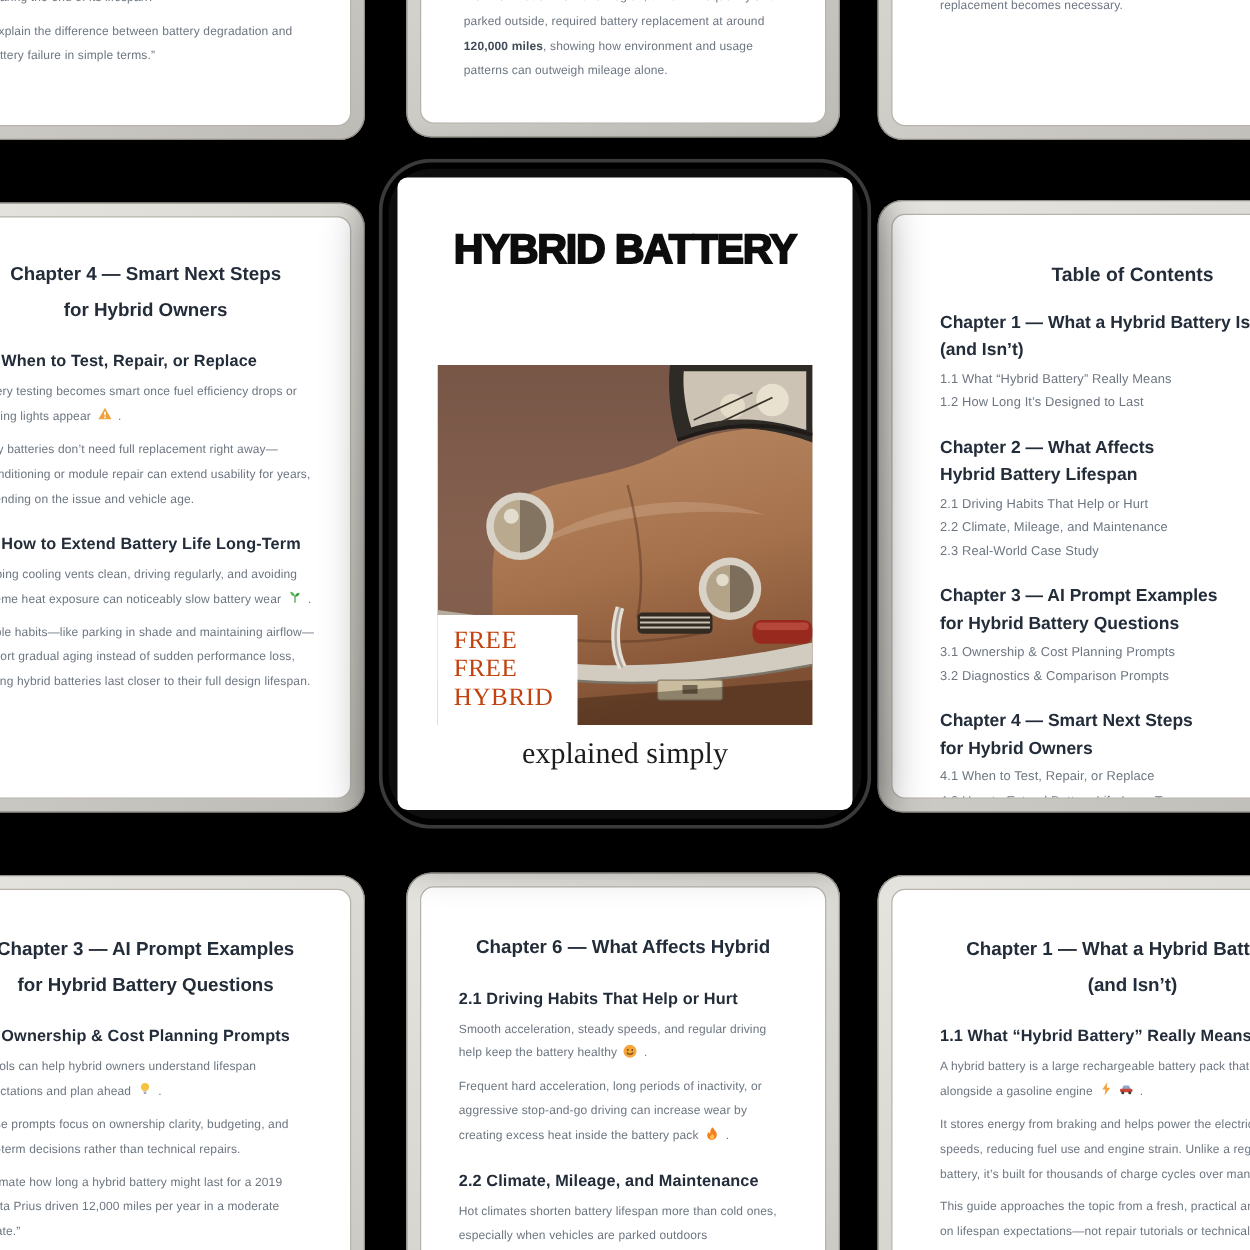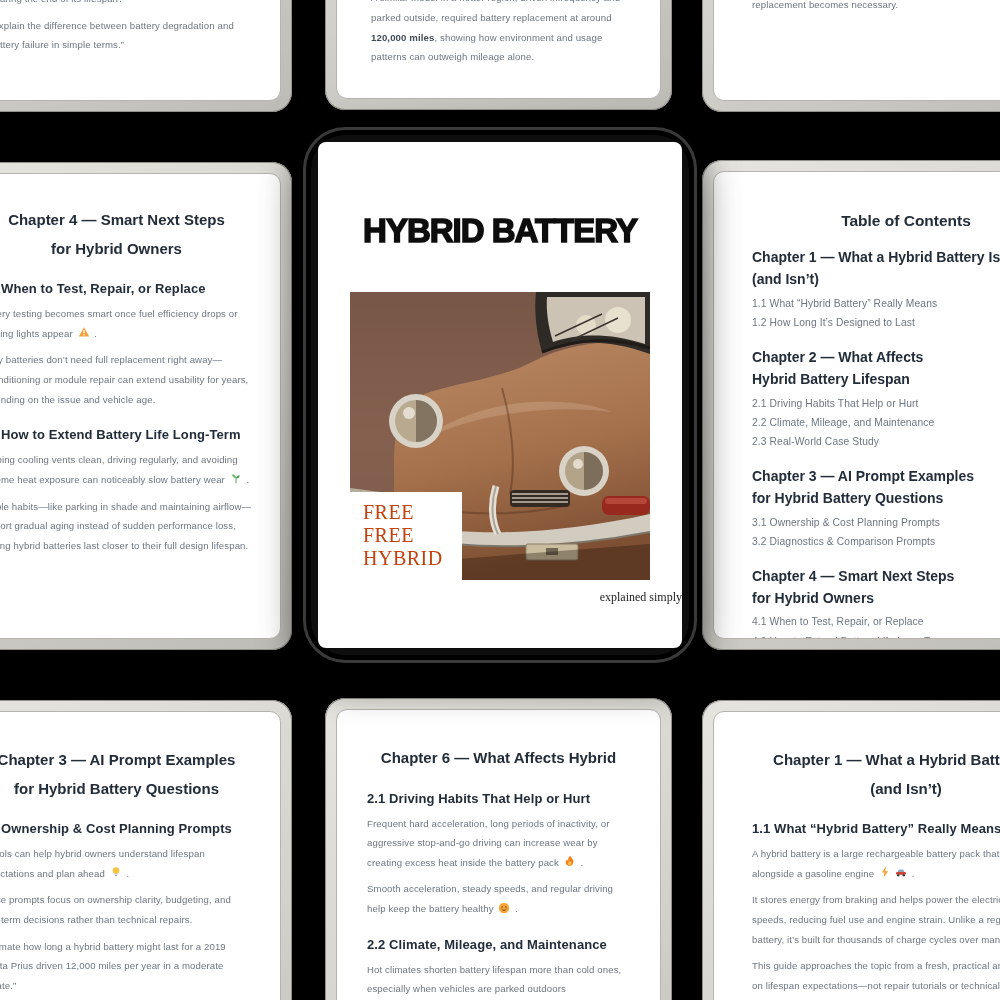--- a/index.html
+++ b/index.html
@@ -41,29 +41,29 @@
   .blk.toc-sub{font-size:10.3px;color:#6d7681;line-height:1.6;margin:0 0 3px;letter-spacing:.1px;}
 
   .emoji{display:inline-block;width:12px;height:12px;vertical-align:-1.5px;margin:0 2px;}
   .emoji svg{width:12px;height:12px;display:block;}
 
   
   .tablet{position:absolute;left:303px;top:127px;width:394px;height:536px;background:#0e0e0e;
           border-radius:42px;
           box-shadow:inset 0 0 0 3px #3a3a3a, inset 0 0 0 8px #000, 0 16px 40px rgba(0,0,0,.8);}
   .tablet-screen{position:absolute;inset:15px;background:#fff;border-radius:8px;overflow:hidden;}
-  .cover-title{margin-top:72px;text-align:center;font-weight:700;font-size:33px;line-height:1.05;
+  .cover-title{margin-top:40px;text-align:center;font-weight:700;font-size:33px;line-height:1.05;
           letter-spacing:-1px;color:#0d0d0d;-webkit-text-stroke:1.5px #0d0d0d;}
   .cover-image{position:absolute;left:32px;top:150px;width:300px;height:288px;}
   .cover-image svg{display:block;width:300px;height:288px;}
   .gift-badge{position:absolute;left:0;top:200px;width:112px;height:88px;background:#fff;
           font-family:"Liberation Serif","DejaVu Serif",serif;font-size:20px;line-height:1.16;
           padding:9px 6px 0 13px;box-sizing:border-box;color:#c2410c;letter-spacing:.5px;}
-  .tagline{position:absolute;left:0;right:0;top:448px;text-align:right;
-          font-family:"Liberation Serif","DejaVu Serif",serif;font-size:12px;color:#1c1c1c;}
+  .tagline{position:absolute;left:0;right:0;top:448px;text-align:center;
+          font-family:"Liberation Serif","DejaVu Serif",serif;font-size:24px;color:#1c1c1c;}
 </style>
 </head>
 <body>
 
 <div class="canvas">
 
   <div class="device p-topleft">
     <div class="page-content">
         <div class="blk p">“What signs usually appear when a hybrid battery is nearing the end of its lifespan?”</div>
         <div class="blk p">“Explain the difference between battery degradation and battery failure in simple terms.”</div>
@@ -146,29 +146,29 @@
         <div class="blk p">These prompts focus on ownership clarity, budgeting, and long-term decisions rather than technical repairs.</div>
         <div class="blk p">“Estimate how long a hybrid battery might last for a 2019 Toyota Prius driven 12,000 miles per year in a moderate climate.”</div>
       </div>
   </div>
   <div class="device p-ch2">
     <div class="page-content">
         <div class="blk title">
           <div>Chapter 6 — What Affects Hybrid</div>
         </div>
         <div class="blk h2">2.1 Driving Habits That Help or Hurt</div>
-        <div class="blk p"><span>Frequent hard acceleration, long periods of inactivity, or aggressive stop-and-go driving can increase wear by creating excess heat inside the battery pack </span><span class="emoji"><svg viewBox="0 0 12 12">
-              <path d="M6.2 0.8 C6.9 2.4 8.2 3.3 9 4.8 C10 6.7 9.4 9.3 7.4 10.4 C5.2 11.6 2.6 10.6 1.9 8.4 C1.4 6.9 2 5.6 2.9 4.5 C3.2 5.1 3.6 5.5 4.2 5.7 C3.9 4 4.6 2 6.2 0.8 Z" fill="#f4811f"></path>
-              <path d="M6 6.1 C6.8 7 7.5 7.7 7.4 8.8 C7.3 9.9 6.4 10.5 5.5 10.4 C4.5 10.3 3.9 9.5 4 8.5 C4.1 7.5 5.2 6.9 6 6.1 Z" fill="#fdc150"></path>
-            </svg></span><span> .</span></div>
         <div class="blk p"><span>Smooth acceleration, steady speeds, and regular driving help keep the battery healthy </span><span class="emoji"><svg viewBox="0 0 12 12">
               <circle cx="6" cy="6" r="5.2" fill="#f5a63b"></circle>
               <circle cx="4.2" cy="4.9" r="0.75" fill="#6b4311"></circle>
               <circle cx="7.8" cy="4.9" r="0.75" fill="#6b4311"></circle>
               <path d="M3.7 7.3 C4.7 8.8 7.3 8.8 8.3 7.3" stroke="#6b4311" stroke-width="0.9" fill="none" stroke-linecap="round"></path>
+            </svg></span><span> .</span></div>
+        <div class="blk p"><span>Frequent hard acceleration, long periods of inactivity, or aggressive stop-and-go driving can increase wear by creating excess heat inside the battery pack </span><span class="emoji"><svg viewBox="0 0 12 12">
+              <path d="M6.2 0.8 C6.9 2.4 8.2 3.3 9 4.8 C10 6.7 9.4 9.3 7.4 10.4 C5.2 11.6 2.6 10.6 1.9 8.4 C1.4 6.9 2 5.6 2.9 4.5 C3.2 5.1 3.6 5.5 4.2 5.7 C3.9 4 4.6 2 6.2 0.8 Z" fill="#f4811f"></path>
+              <path d="M6 6.1 C6.8 7 7.5 7.7 7.4 8.8 C7.3 9.9 6.4 10.5 5.5 10.4 C4.5 10.3 3.9 9.5 4 8.5 C4.1 7.5 5.2 6.9 6 6.1 Z" fill="#fdc150"></path>
             </svg></span><span> .</span></div>
         <div class="blk h2">2.2 Climate, Mileage, and Maintenance</div>
         <div class="blk p"><span>Hot climates shorten battery lifespan more than cold ones, especially when vehicles are parked outdoors </span></div>
       </div>
   </div>
   <div class="device p-ch1">
     <div class="page-content">
         <div class="blk title">
           <div>Chapter 1 — What a Hybrid Battery Is</div>
           <div>(and Isn’t)</div>

